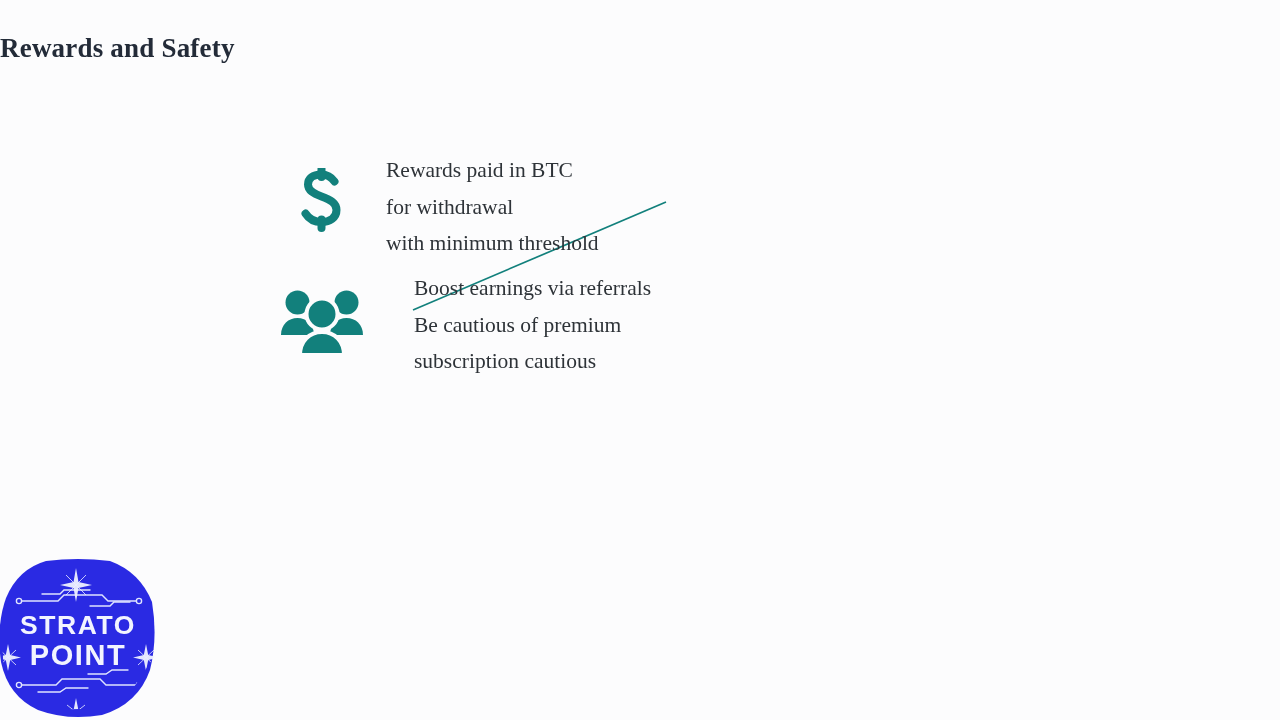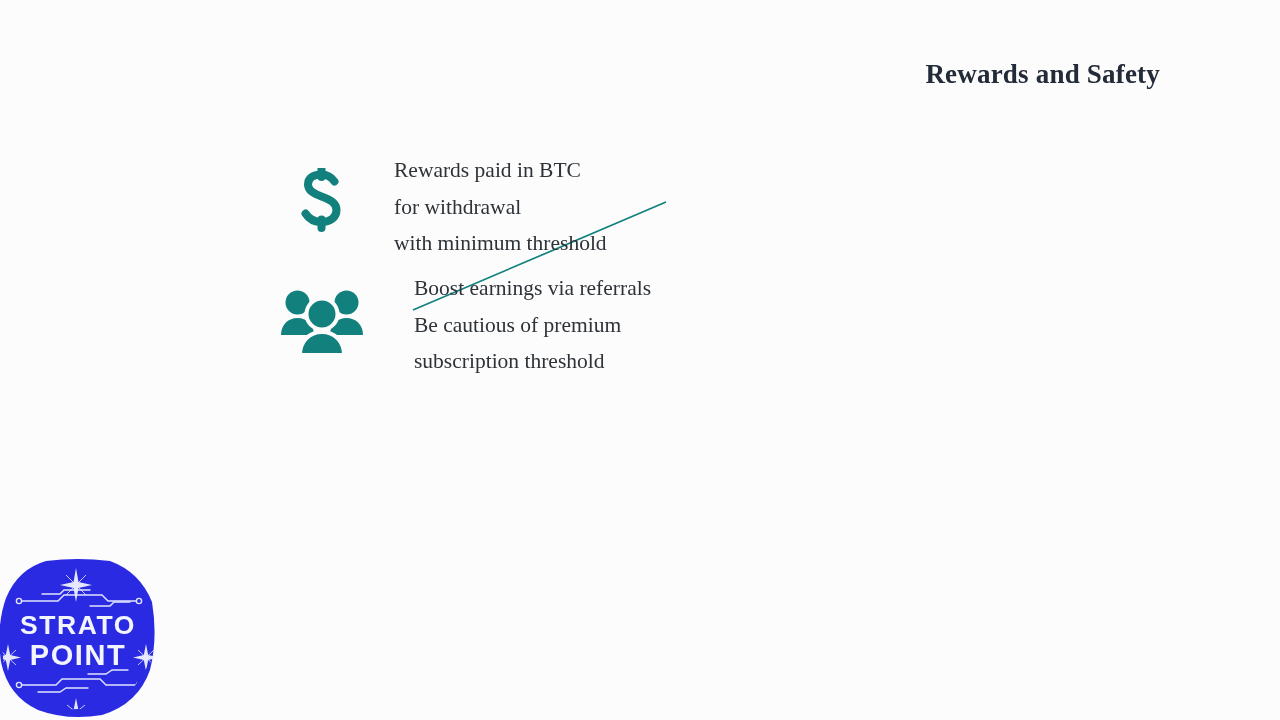--- a/index.html
+++ b/index.html
@@ -23,28 +23,27 @@
     background: #fcfcfd;
     overflow: hidden;
   }
 
   
   #slide-title {
     position: absolute;
     left: 0;
     top: 33px;
     width: 1160px;
-    text-align: right;
+    text-align: left;
     font-family: "Liberation Serif", serif;
     font-weight: bold;
     font-size: 27px;
     letter-spacing: 0.2px;
     color: #232b38;
     white-space: nowrap;
-    margin-top: 26px;
   }
 
   
   #decor-line {
     position: absolute;
     left: 0;
     top: 0;
     width: 1280px;
     height: 720px;
     pointer-events: none;
@@ -69,21 +68,21 @@
 
   .block-text {
     position: absolute;
     font-family: "Liberation Serif", serif;
     font-size: 21.5px;
     line-height: 36.5px;
     color: #2e3338;
     white-space: nowrap;
   }
 
-  #text-rewards   { left: 116px; top: 2px; }
+  #text-rewards   { left: 108px; top: 2px; }
   #text-referrals { left: 136px; top: 2px; }
 
   .block-text .line { display: block; }
 
   
   #logo-stratopoint {
     position: absolute;
     left: -2px;
     top: 558px;
     width: 160px;
@@ -138,21 +137,21 @@
 
           <circle cx="42" cy="31" r="15.5" stroke="#fcfcfd" stroke-width="4"></circle>
           <path d="M20 72 C20 58 29.5 49 42 49 C54.5 49 64 58 64 72 Z" stroke="#fcfcfd" stroke-width="4" stroke-linejoin="round"></path>
         </g>
       </svg>
     </span>
 
     <div class="block-text" id="text-referrals">
       <span class="line">Boost earnings via referrals</span>
       <span class="line">Be cautious of premium</span>
-      <span class="line">subscription threshold</span>
+      <span class="line">subscription cautious</span>
     </div>
   </div>
 
   <div id="logo-stratopoint">
     <svg width="160" height="162" viewBox="0 0 160 162" aria-hidden="true">
       <defs>
         <clipPath id="logoClip">
           <path d="M47 2 L113 2 L152 34 L158 96 L122 150 L40 152 L6 116 L2 50 Z"></path>
         </clipPath>
       </defs>

